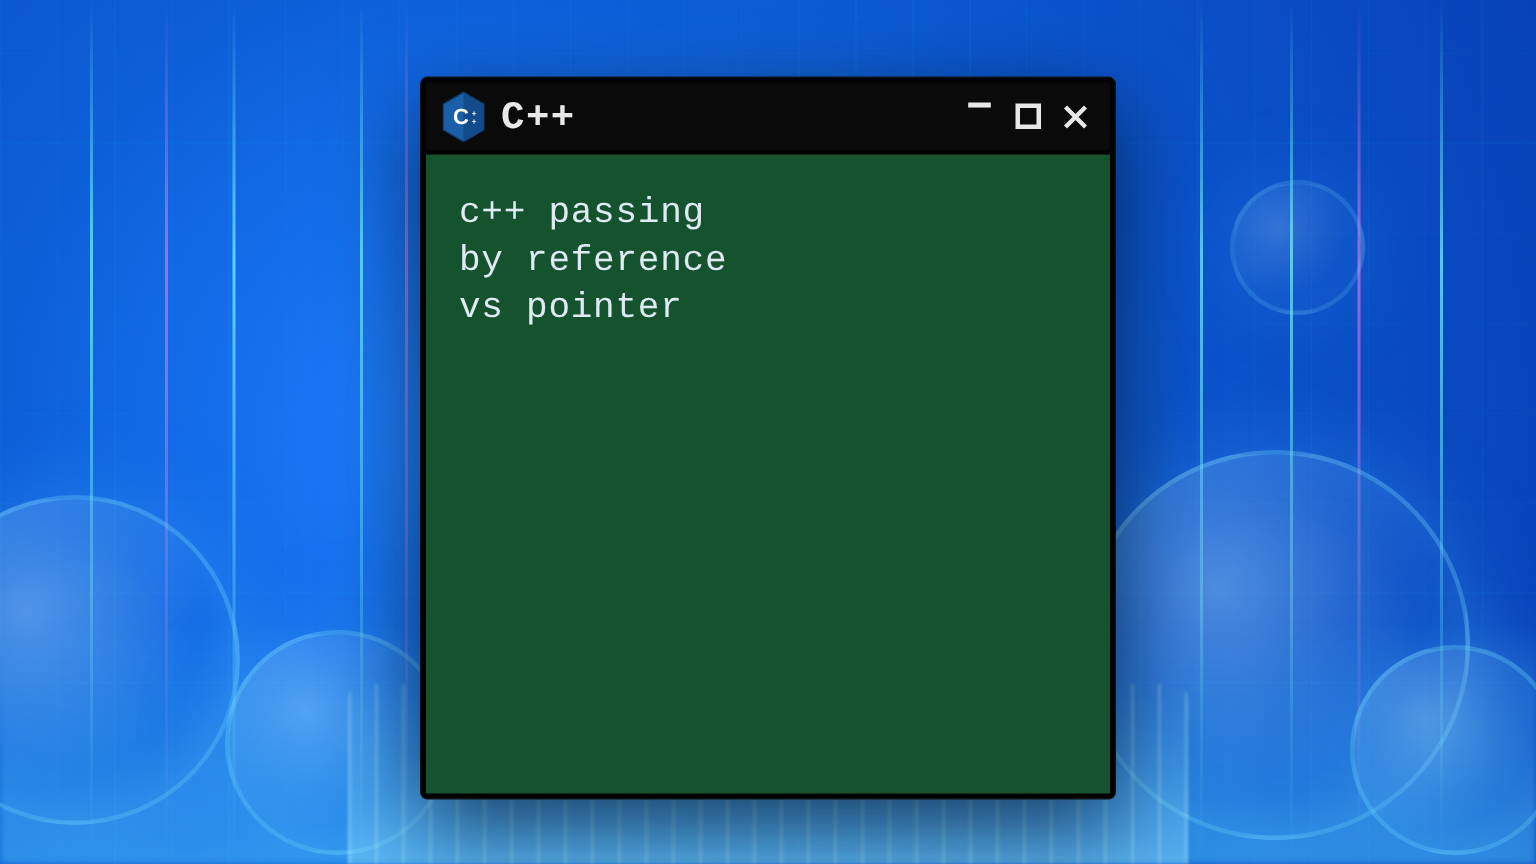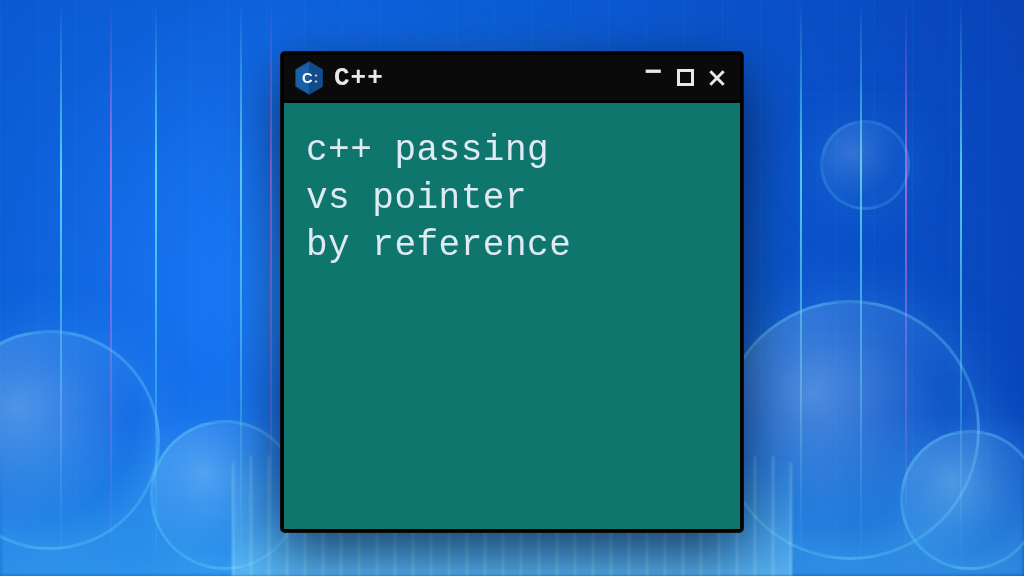--- a/index.html
+++ b/index.html
@@ -120,25 +120,25 @@
       justify-content: center;
       cursor: pointer;
       user-select: none;
       font-family: 'Courier New', monospace;
     }
     .tb-min { font-size: 30px; line-height: 0; transform: translateY(-5px); }
     .tb-max { border: 3px solid #e8e8e8; width: 17px; height: 17px; }
     .tb-close svg { width: 20px; height: 20px; stroke: #e8e8e8; stroke-width: 3.5; }
     .content {
       flex: 1;
-      background: #0f766e;
+      background: #14532d;
       padding: 24px 22px;
       color: #dfeaf3;
       font-family: 'Courier New', monospace;
-      font-size: 36px;
+      font-size: 24px;
       line-height: 1.32;
       letter-spacing: 0.5px;
     }
     .content-line { white-space: pre; }
   </style>
 </head>
 <body>
 
 <div class="bg-circuits">
   <div class="vline" style="left:60px"></div>
@@ -182,16 +182,16 @@
         </span>
       <span class="tb-btn tb-close">
         <svg viewBox="0 0 24 24">
             <path d="M4 4 L20 20 M20 4 L4 20" fill="none"></path>
           </svg>
       </span>
     </div>
   </div>
   <div class="content">
     <div class="content-line">c++ passing</div>
+    <div class="content-line">by reference</div>
     <div class="content-line">vs pointer</div>
-    <div class="content-line">by reference</div>
   </div>
 </div>
 
 </body></html>

